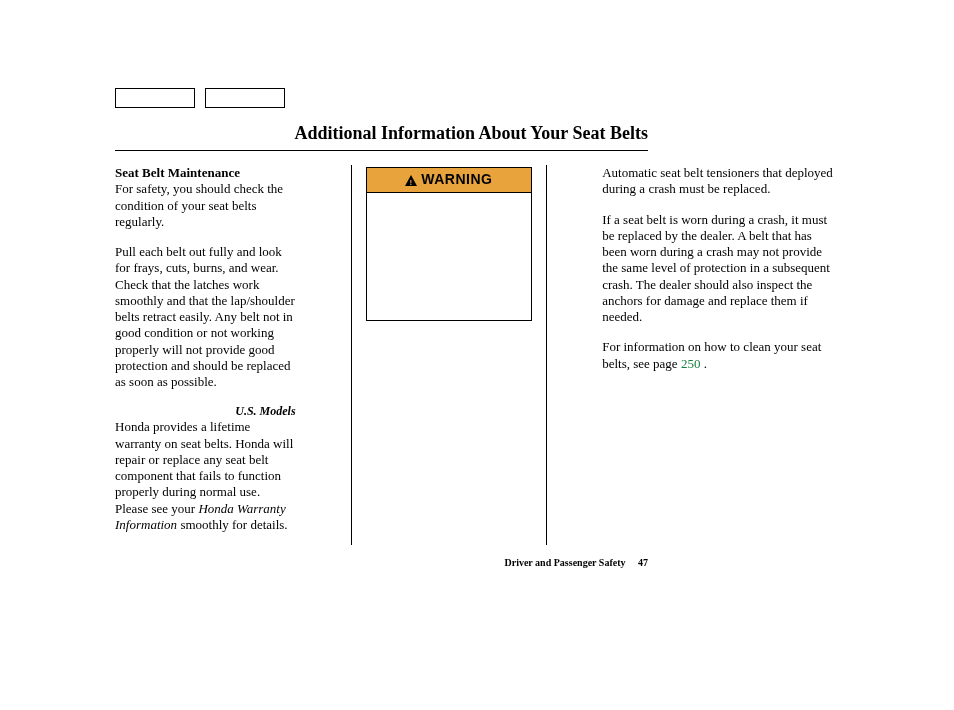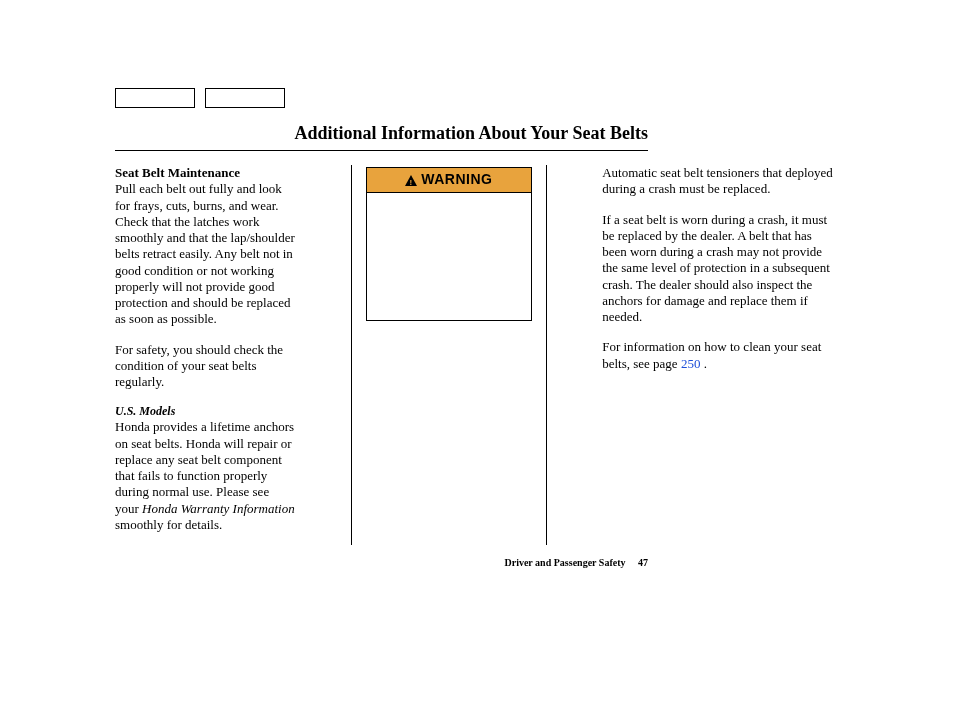--- a/index.html
+++ b/index.html
@@ -79,20 +79,21 @@
   }
   .section-heading {
     font-weight: bold;
     font-size: 13px;
   }
   .subheading {
     font-weight: bold;
     font-style: italic;
     font-size: 12px;
     margin-top: 14px;
+    text-align: right;
   }
   p {
     margin: 0 0 14px 0;
   }
   .ital {
     font-style: italic;
   }
   .warning-box {
     border: 1px solid #000;
     width: 100%;
@@ -110,21 +111,21 @@
     padding: 3px 0;
     letter-spacing: 0.5px;
     border-bottom: 1px solid #000;
   }
   .warn-tri {
     display: inline-block;
     vertical-align: middle;
     margin-right: 4px;
   }
   .link {
-    color: #1d4ed8;
+    color: #15803d;
   }
   .footer {
     position: absolute;
     right: 118px;
     top: 557px;
     font-size: 10px;
     font-weight: bold;
   }
   .footer-num {
     margin-left: 10px;
@@ -140,25 +141,25 @@
     <div class="top-btn"></div>
   </div>
 
   <div class="page-title">Additional Information About Your Seat Belts</div>
   <div class="title-rule"></div>
 
   <div class="columns">
 
     <div class="col col-left">
       <div class="section-heading">Seat Belt Maintenance</div>
+      <p>For safety, you should check the condition of your seat belts regularly.</p>
       <p>Pull each belt out fully and look for frays, cuts, burns, and wear. Check that the latches work smoothly and that the lap/shoulder belts retract easily. Any belt not in good condition or not working properly will not provide good protection and should be replaced as soon as possible.</p>
-      <p>For safety, you should check the condition of your seat belts regularly.</p>
       <div class="subheading">U.S. Models</div>
       <p>
-        <span>Honda provides a lifetime anchors on seat belts. Honda will repair or replace any seat belt component that fails to function properly during normal use. Please see your </span><span class="ital">Honda Warranty Information</span><span> smoothly for details.</span>
+        <span>Honda provides a lifetime warranty on seat belts. Honda will repair or replace any seat belt component that fails to function properly during normal use. Please see your </span><span class="ital">Honda Warranty Information</span><span> smoothly for details.</span>
       </p>
     </div>
 
     <div class="col col-mid">
       <div class="warning-box">
         <div class="warning-header">
           <svg class="warn-tri" width="12" height="11" viewBox="0 0 12 11">
             <polygon points="6,0 12,11 0,11" fill="#000"></polygon>
             <text x="6" y="9.5" text-anchor="middle" font-size="8" font-family="Arial" font-weight="bold" fill="#e8a33d">!</text>
           </svg><span>WARNING</span>

